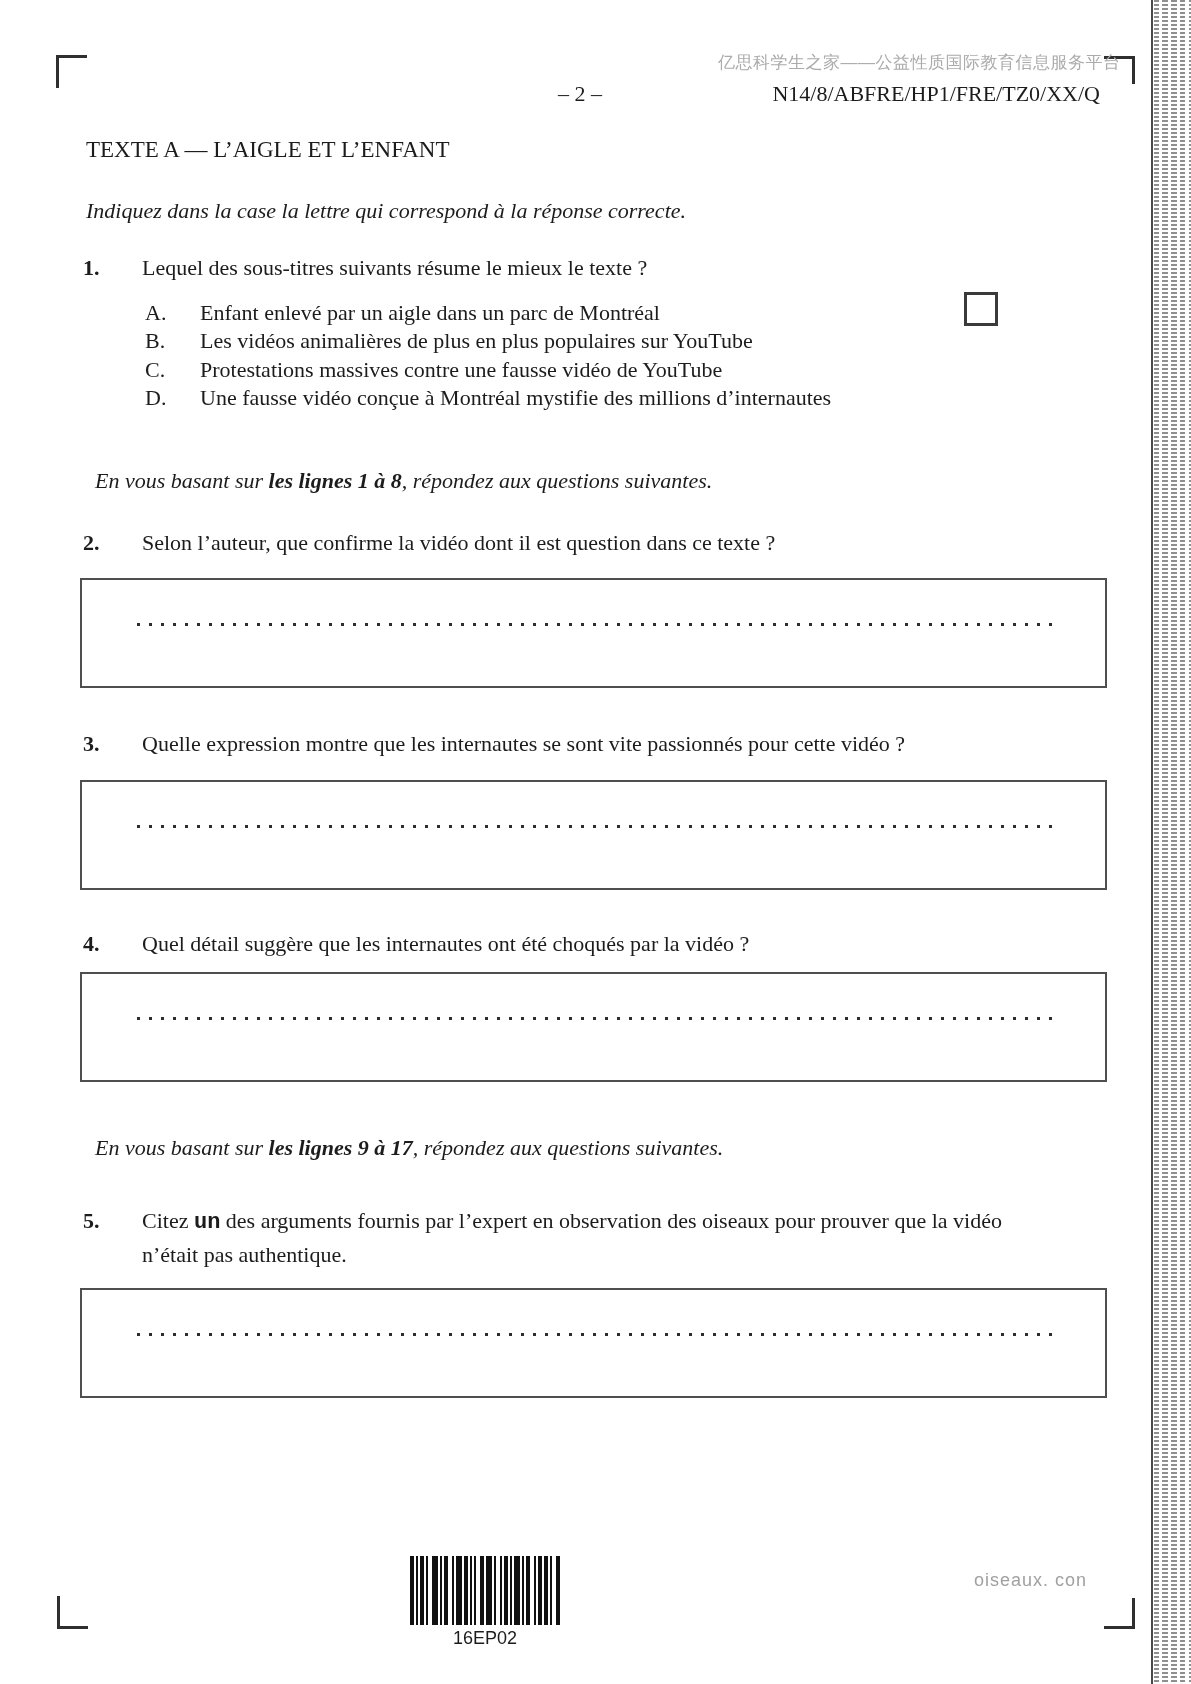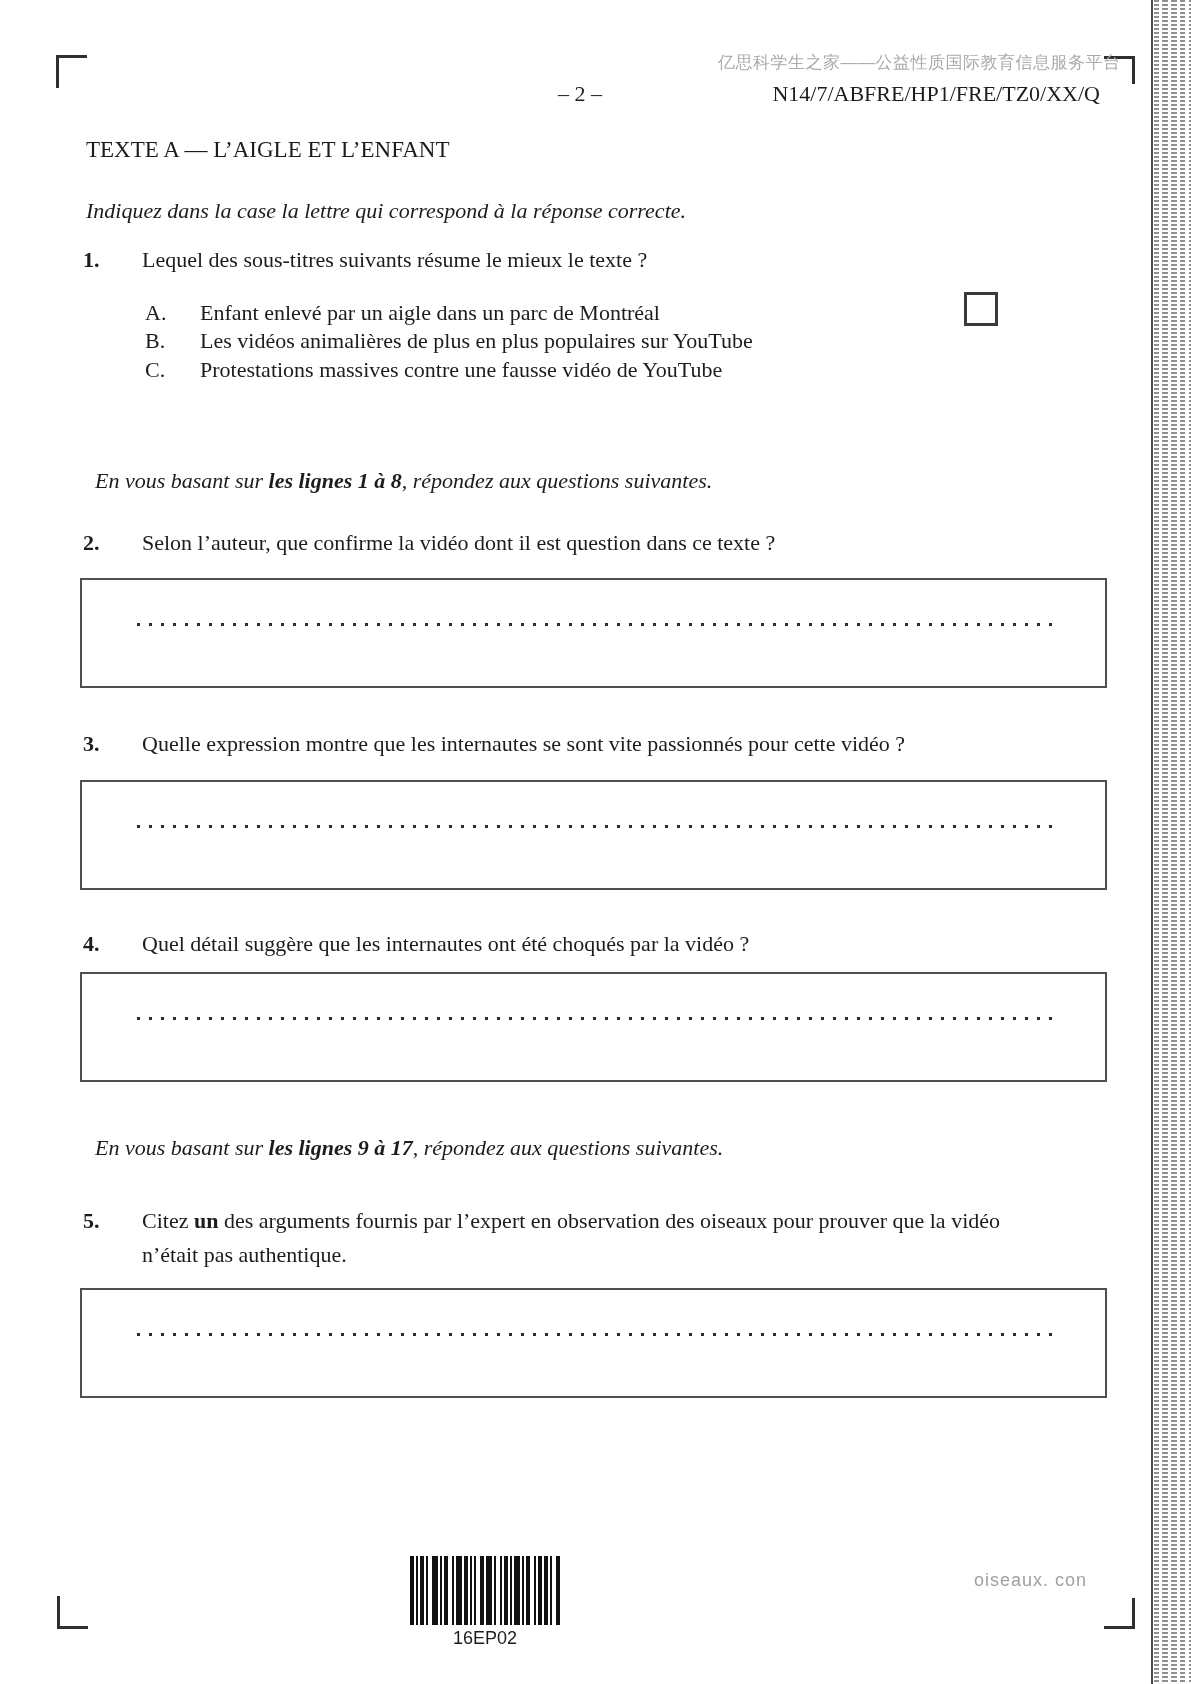--- a/index.html
+++ b/index.html
@@ -47,21 +47,21 @@
   .title{left:86px;top:136px;font-weight:400;font-size:23px;}
   .italic-line{left:86px;top:197px;font-style:italic;}
   .section-line{left:95px;font-style:italic;}
   .bold-it{font-weight:700;}
   
   .q{left:83px;}
   .q-num{display:inline-block;width:59px;font-weight:700;}
   .q-cont{left:142px;}
   .opt{left:145px;}
   .opt-letter{display:inline-block;width:55px;}
-  .bold-word{font-weight:700;}
+  .bold-word{font-weight:700;font-family:Liberation Mono, monospace;}
   
   .checkbox{
     position:absolute;left:964px;top:292px;width:34px;height:34px;
     border:3px solid #3a3a3a;box-sizing:border-box;background:#ffffff;
   }
   
   .answer-box{
     position:absolute;left:80px;width:1027px;height:110px;
     border:2px solid #4f4f4f;box-sizing:border-box;background:#ffffff;
   }
@@ -93,36 +93,39 @@
 
   <div class="mark mark-tl"></div>
   <div class="mark mark-tr"></div>
   <div class="mark mark-bl"></div>
   <div class="mark mark-br"></div>
 
   <div class="edge-strip"></div>
 
   <div class="line watermark">亿思科学生之家——公益性质国际教育信息服务平台</div>
   <div class="line pagenum">– 2 –</div>
-  <div class="line reference">N14/7/ABFRE/HP1/FRE/TZ0/XX/Q</div>
+  <div class="line reference">N14/8/ABFRE/HP1/FRE/TZ0/XX/Q</div>
 
   <div class="line title">TEXTE A — L’AIGLE ET L’ENFANT</div>
   <div class="line italic-line">Indiquez dans la case la lettre qui correspond à la réponse correcte.</div>
 
-  <div class="line q" style="top:246px">
+  <div class="line q" style="top:254px">
     <span class="q-num">1.</span><span>Lequel des sous-titres suivants résume le mieux le texte ?</span>
   </div>
   <div class="line opt" style="top:327px">
     <span class="opt-letter">B.</span><span>Les vidéos animalières de plus en plus populaires sur YouTube</span>
   </div>
   <div class="line opt" style="top:299px">
     <span class="opt-letter">A.</span><span>Enfant enlevé par un aigle dans un parc de Montréal</span>
   </div>
   <div class="line opt" style="top:356px">
     <span class="opt-letter">C.</span><span>Protestations massives contre une fausse vidéo de YouTube</span>
+  </div>
+  <div class="line opt" style="top:384px">
+    <span class="opt-letter">D.</span><span>Une fausse vidéo conçue à Montréal mystifie des millions d’internautes</span>
   </div>
   <div class="checkbox"></div>
 
   <div class="line section-line" style="top:467px">
     <span>En vous basant sur </span><span class="bold-it">les lignes 1 à 8</span><span>, répondez aux questions suivantes.</span>
   </div>
 
   <div class="line q" style="top:529px">
     <span class="q-num">2.</span><span>Selon l’auteur, que confirme la vidéo dont il est question dans ce texte ?</span>
   </div>

